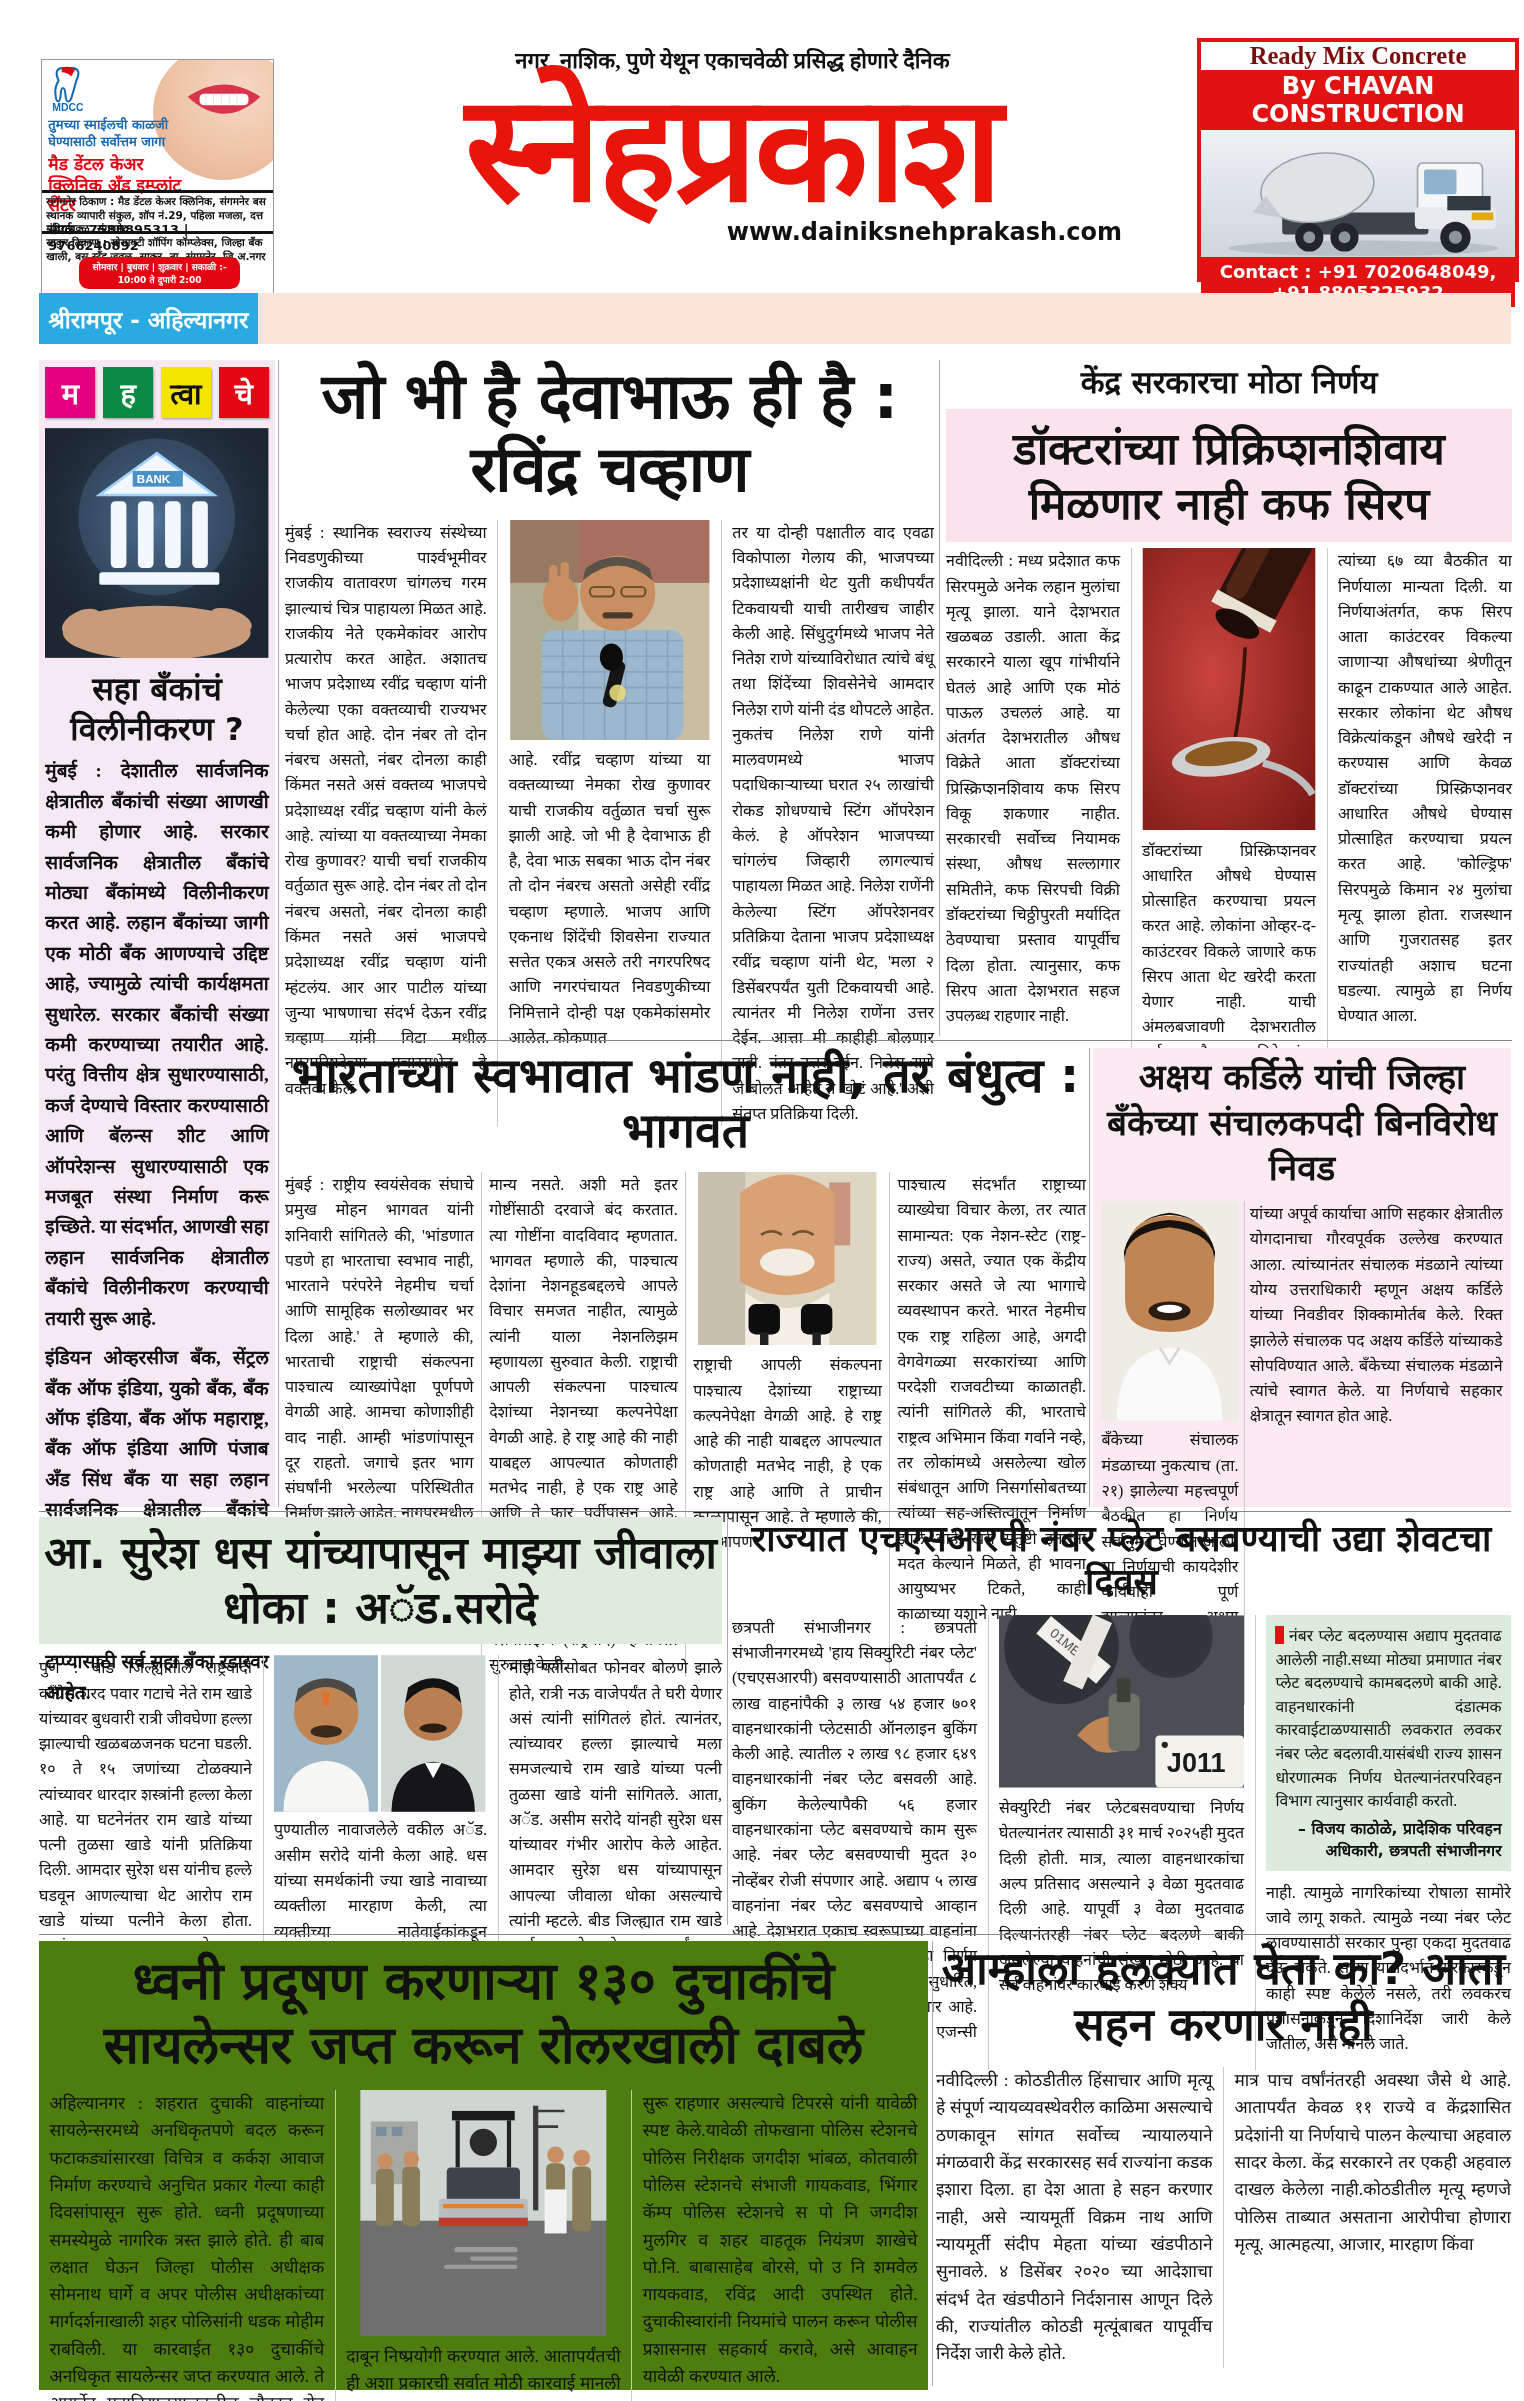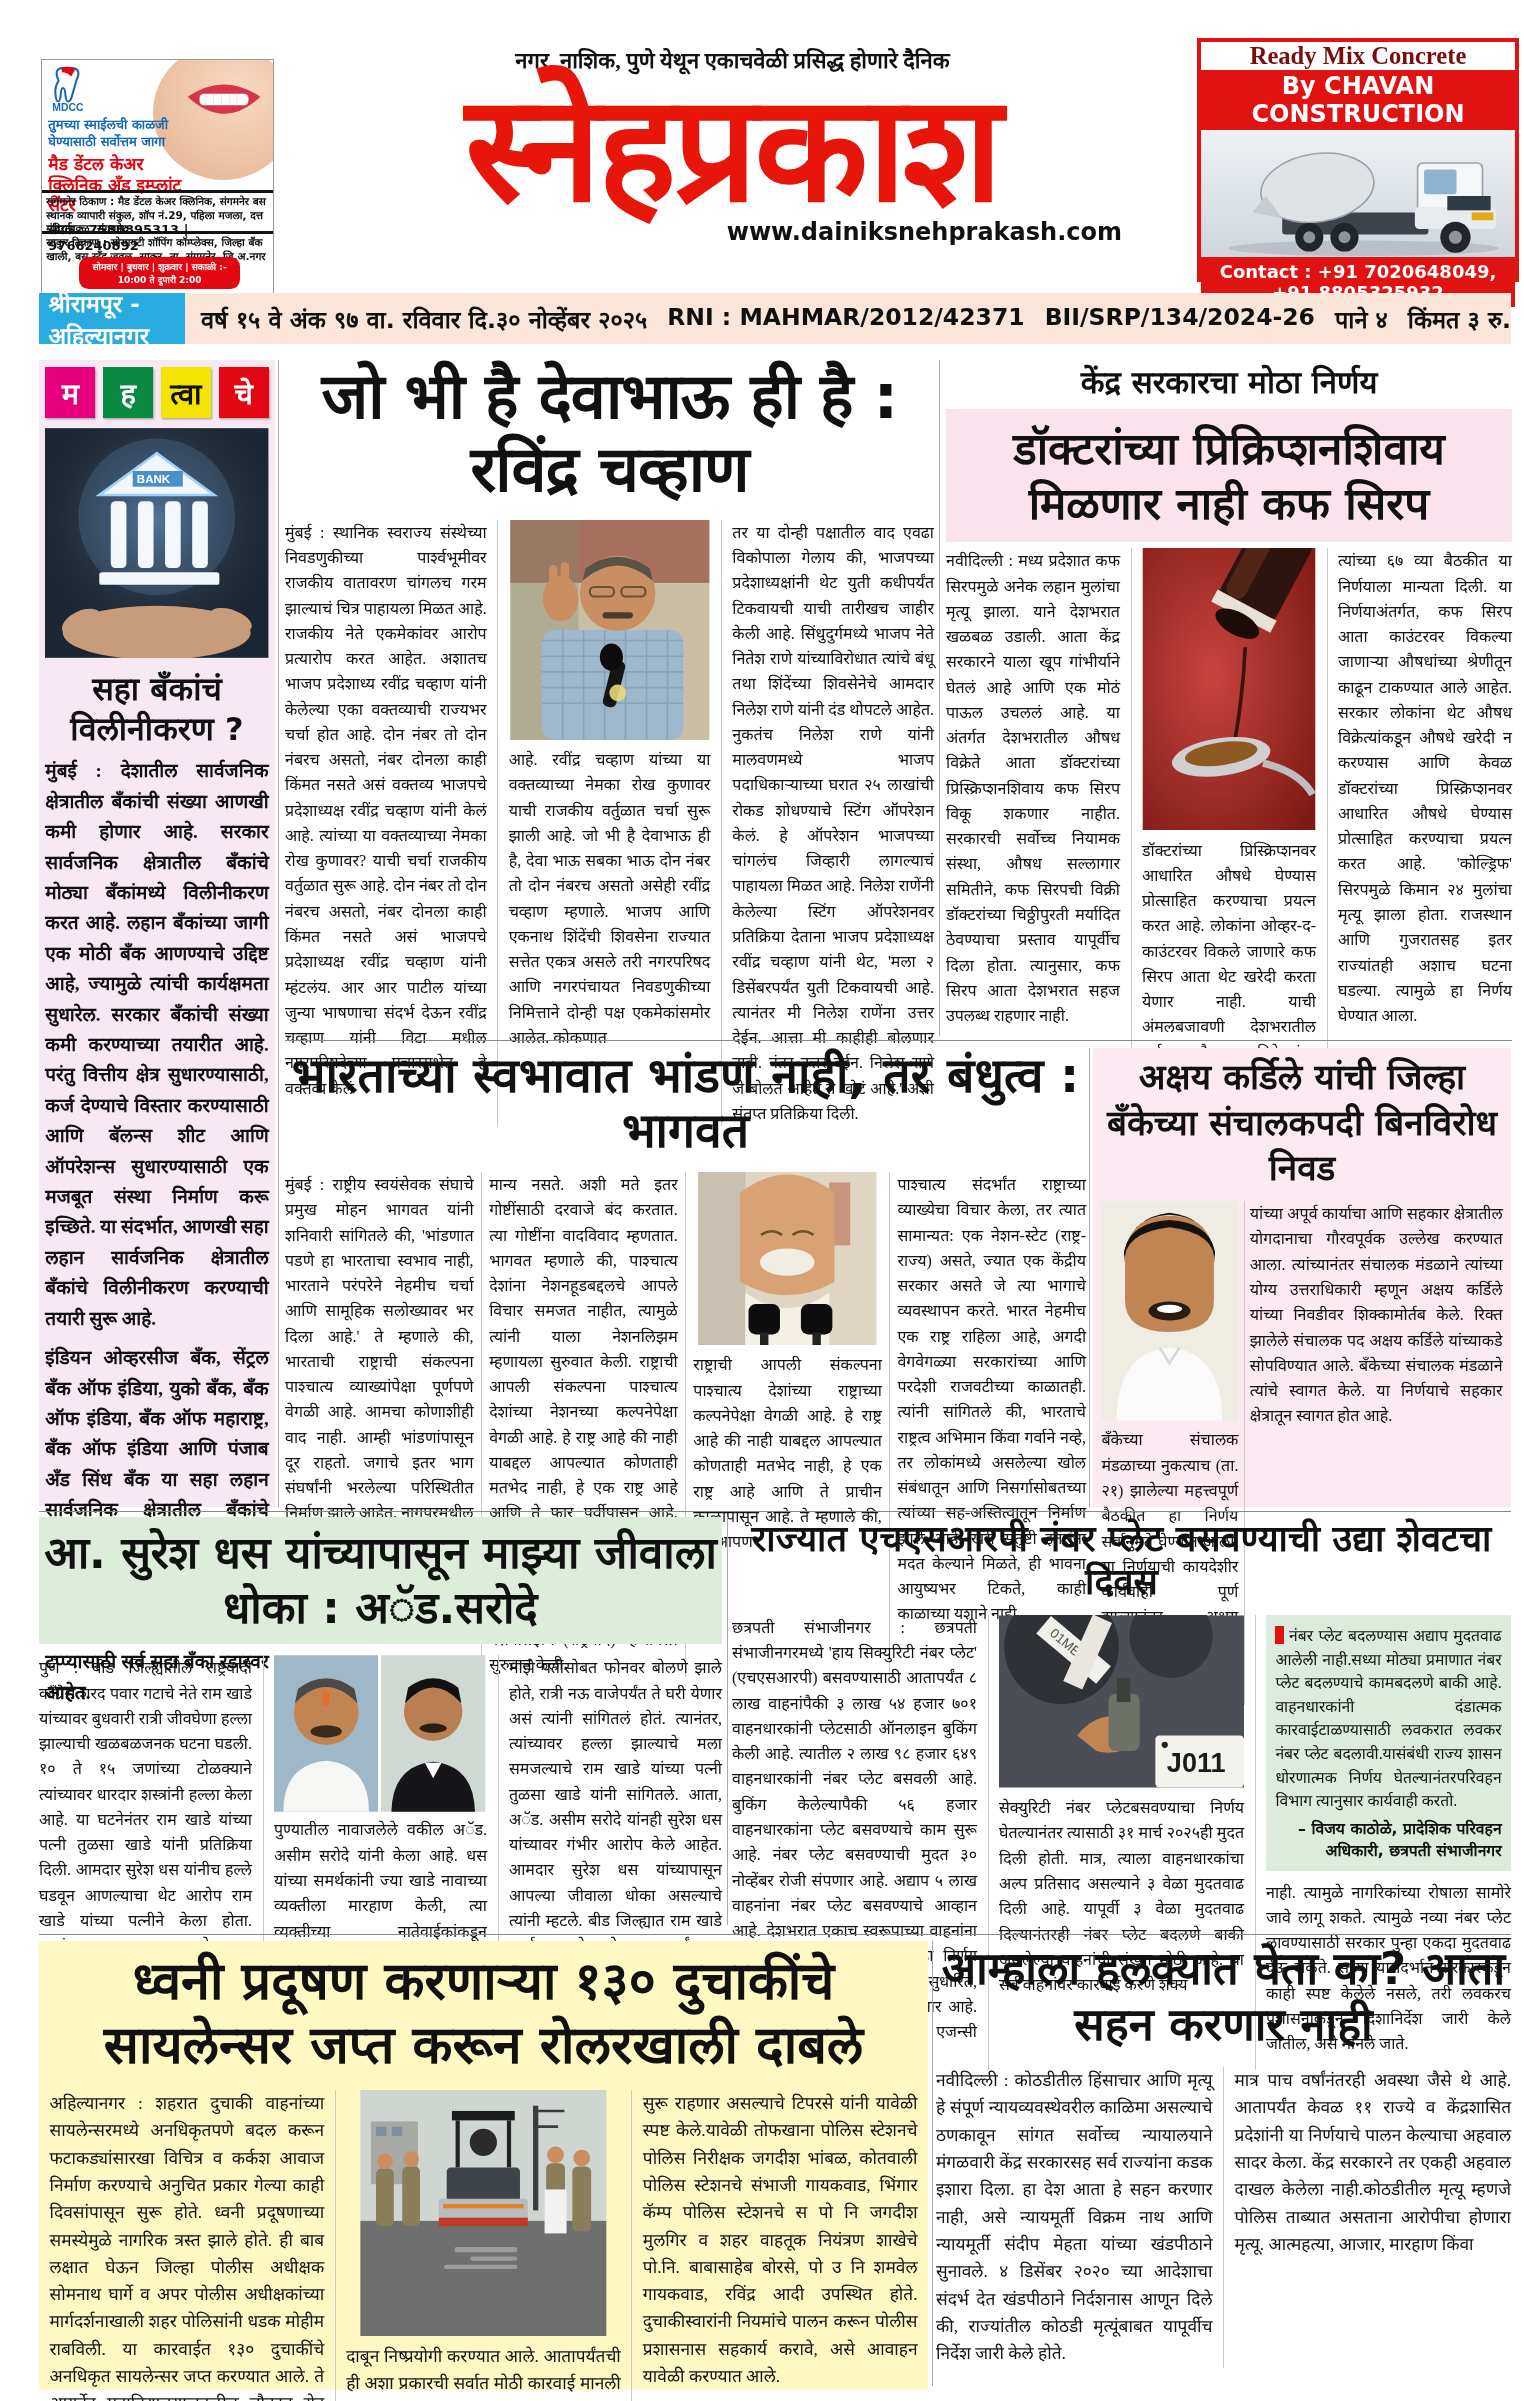--- a/index.html
+++ b/index.html
@@ -94,21 +94,21 @@
   .two-photos{display:flex;gap:3.1px;margin-bottom:5.2px;}
 
   .hsrp{left:732px;top:1517px;width:779px;height:414px;}
   .hsrp-h{font-size:36px;text-align:center;line-height:1.2;}
   .hsrp-cols{margin-top:11.5px;}
   .quote-box{background:#dcebdc;padding:9.4px 9.4px;font-size:15.7px;line-height:1.5;text-align:justify;}
   .quote-attr{font-size:15.7px;font-weight:700;text-align:right;margin-top:5.2px;line-height:1.4;}
   .q-bullet{display:inline-block;width:8.4px;height:18px;background:#e01212;margin-right:5.2px;vertical-align:-3.1px;}
 
   
-  .silencer{left:39px;top:1941px;width:889px;height:449px;background:#fef9c3;padding:9.4px 10.5px;box-sizing:border-box;}
+  .silencer{left:39px;top:1941px;width:889px;height:449px;background:#4d7c0f;padding:9.4px 10.5px;box-sizing:border-box;}
   .sil-h{font-size:52px;text-align:center;line-height:1.22;}
   .sil-cols{margin-top:12.6px;}
   .sil-cols .jtext{font-size:17.3px;}
 
   .custody{left:936px;top:1941px;width:575px;height:449px;}
   .cust-h{font-size:45px;text-align:center;line-height:1.25;}
   .cust-cols{margin-top:13.6px;}
   .cust-cols .jtext{font-size:17.3px;}
 </style>
 </head>
@@ -167,27 +167,20 @@
         <circle cx="470" cy="195" r="28" fill="#22262b"></circle>
           <circle cx="470" cy="195" r="12" fill="#8c949c"></circle>
         <rect x="500" y="150" width="40" height="14" fill="#e6a817"></rect>
       </svg>
     </div>
     <div class="tj-contact">Contact : +91 7020648049, +91 8805325932</div>
   </div>
 
   <div class="abs date-strip">
     <div class="date-region">श्रीरामपूर - अहिल्यानगर</div>
-    <div class="date-items">
-      <span>वर्ष १५ वे अंक ९७ वा. रविवार दि.३० नोव्हेंबर २०२५</span>
-      <span>RNI : MAHMAR/2012/42371</span>
-      <span>BII/SRP/134/2024-26</span>
-      <span>पाने ४</span>
-      <span>किंमत ३ रु.</span>
-    </div>
   </div>
 
   <div class="abs sidebar hd">
     <div class="imp-row">
       <div class="imp-box imp-m">म</div>
       <div class="imp-box imp-h">ह</div>
       <div class="imp-box imp-tva">त्वा</div>
       <div class="imp-box imp-che">चे</div>
     </div>
     <svg class="photo" height="230" viewBox="0 0 428 440">

